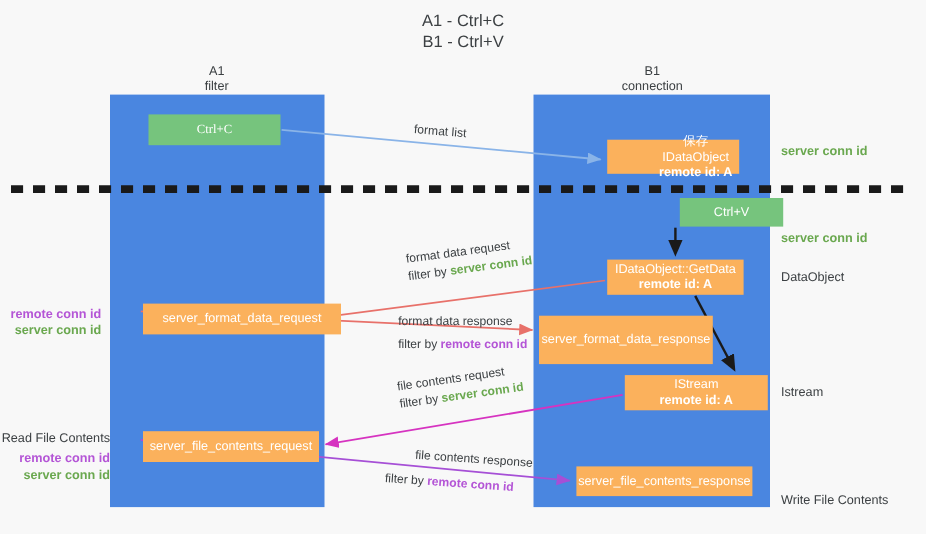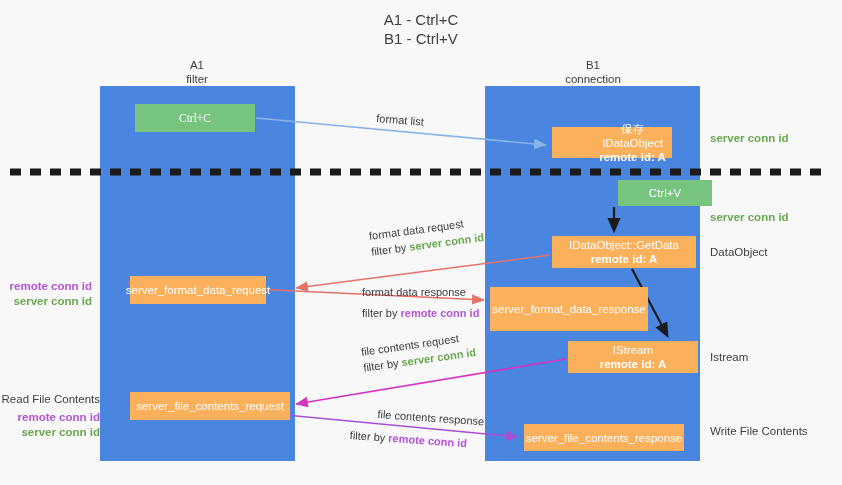--- a/index.html
+++ b/index.html
@@ -71,22 +71,22 @@
   .node.green  { background: #76c47d; }
   .node.orange { background: #fbb martin; }
   .node.orange { background: #fbb15c; }
 
   .node .l2 { display: block; font-weight: bold; }
 
   
   #node-ctrlc   { left: 135px; top: 104px; width: 120px; height: 28px; font-family: Liberation Serif, serif; }
   #node-idataobj{ left: 552px; top: 127px; width: 120px; height: 31px; padding-left: 47px; }
   #node-ctrlv   { left: 573px; top: 180px; width: 94px; height: 26px; margin-left: 45px; }
-  #node-getdata { left: 552px; top: 236px; width: 144px; height: 32px; }
-  #node-sfdreq  { left: 130px; top: 276px; width: 136px; height: 28px; }
+  #node-getdata { left: 552px; top: 236px; width: 124px; height: 32px; }
+  #node-sfdreq  { left: 130px; top: 276px; width: 180px; height: 28px; }
   #node-sfdres  { left: 490px; top: 287px; width: 158px; height: 44px; }
   #node-istream { left: 568px; top: 341px; width: 130px; height: 32px; }
   #node-sfcreq  { left: 130px; top: 392px; width: 160px; height: 28px; }
   #node-sfcres  { left: 524px; top: 424px; width: 160px; height: 27px; }
 
   
   .lbl {
     position: absolute;
     font-size: 11.5px;
     line-height: 15px;
@@ -242,21 +242,21 @@
   </div>
 
   <div class="lbl green" style="left:710px; top:131px;">server conn id</div>
 
   <div class="lbl green" style="left:710px; top:210px;">server conn id</div>
 
   <div class="lbl dark" style="left:710px; top:245px;">DataObject</div>
 
   <div class="lbl dark" style="left:710px; top:350px;">Istream</div>
 
-  <div class="lbl dark" style="left:710px; top:424px;">Write File Contents</div>
+  <div class="lbl dark" style="left:710px; top:448px;">Write File Contents</div>
 
   <div class="lbl-stack right-align" style="left:0px; top:279px; width:92px;">
     <div class="purple">remote conn id</div>
     <div class="green">server conn id</div>
   </div>
 
   <div class="lbl-stack right-align" style="left:0px; top:392px; width:100px;">
     <div class="dark">Read File Contents</div>
     <div class="purple" style="margin-top:3px;">remote conn id</div>
     <div class="green">server conn id</div>

